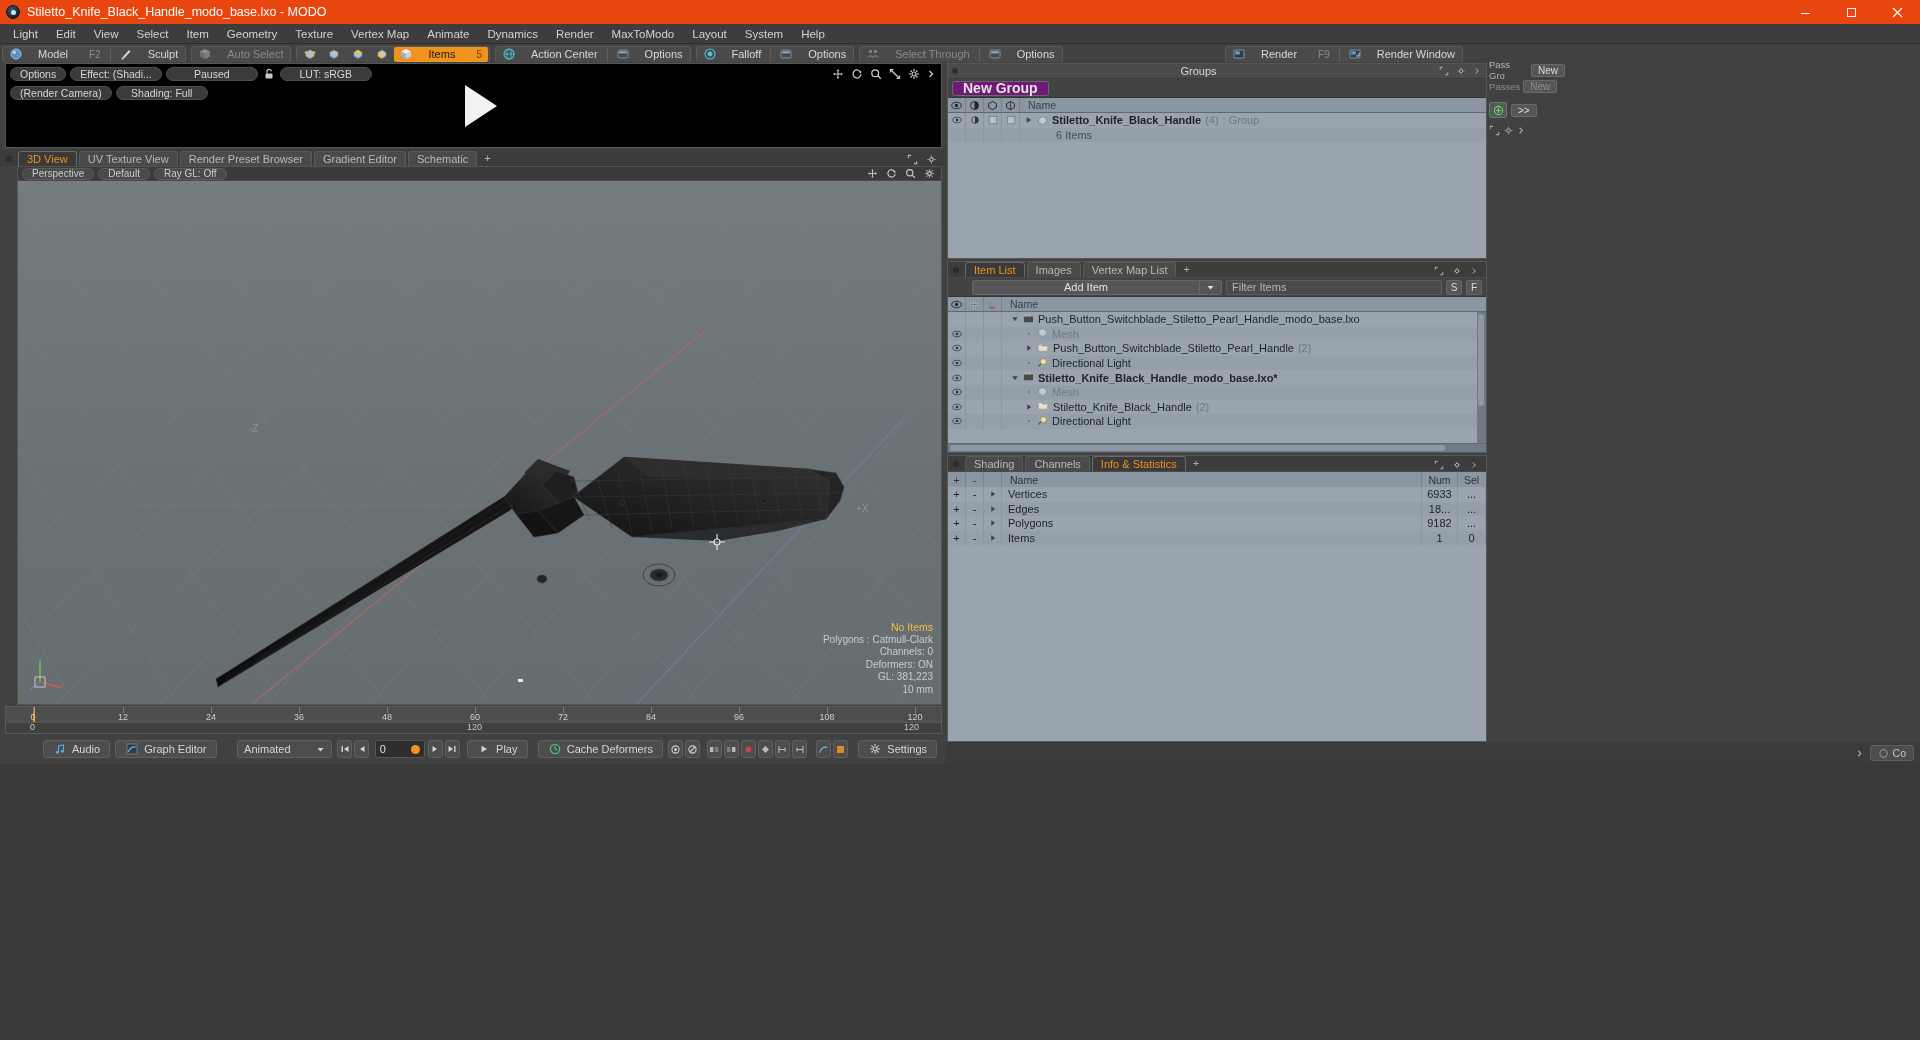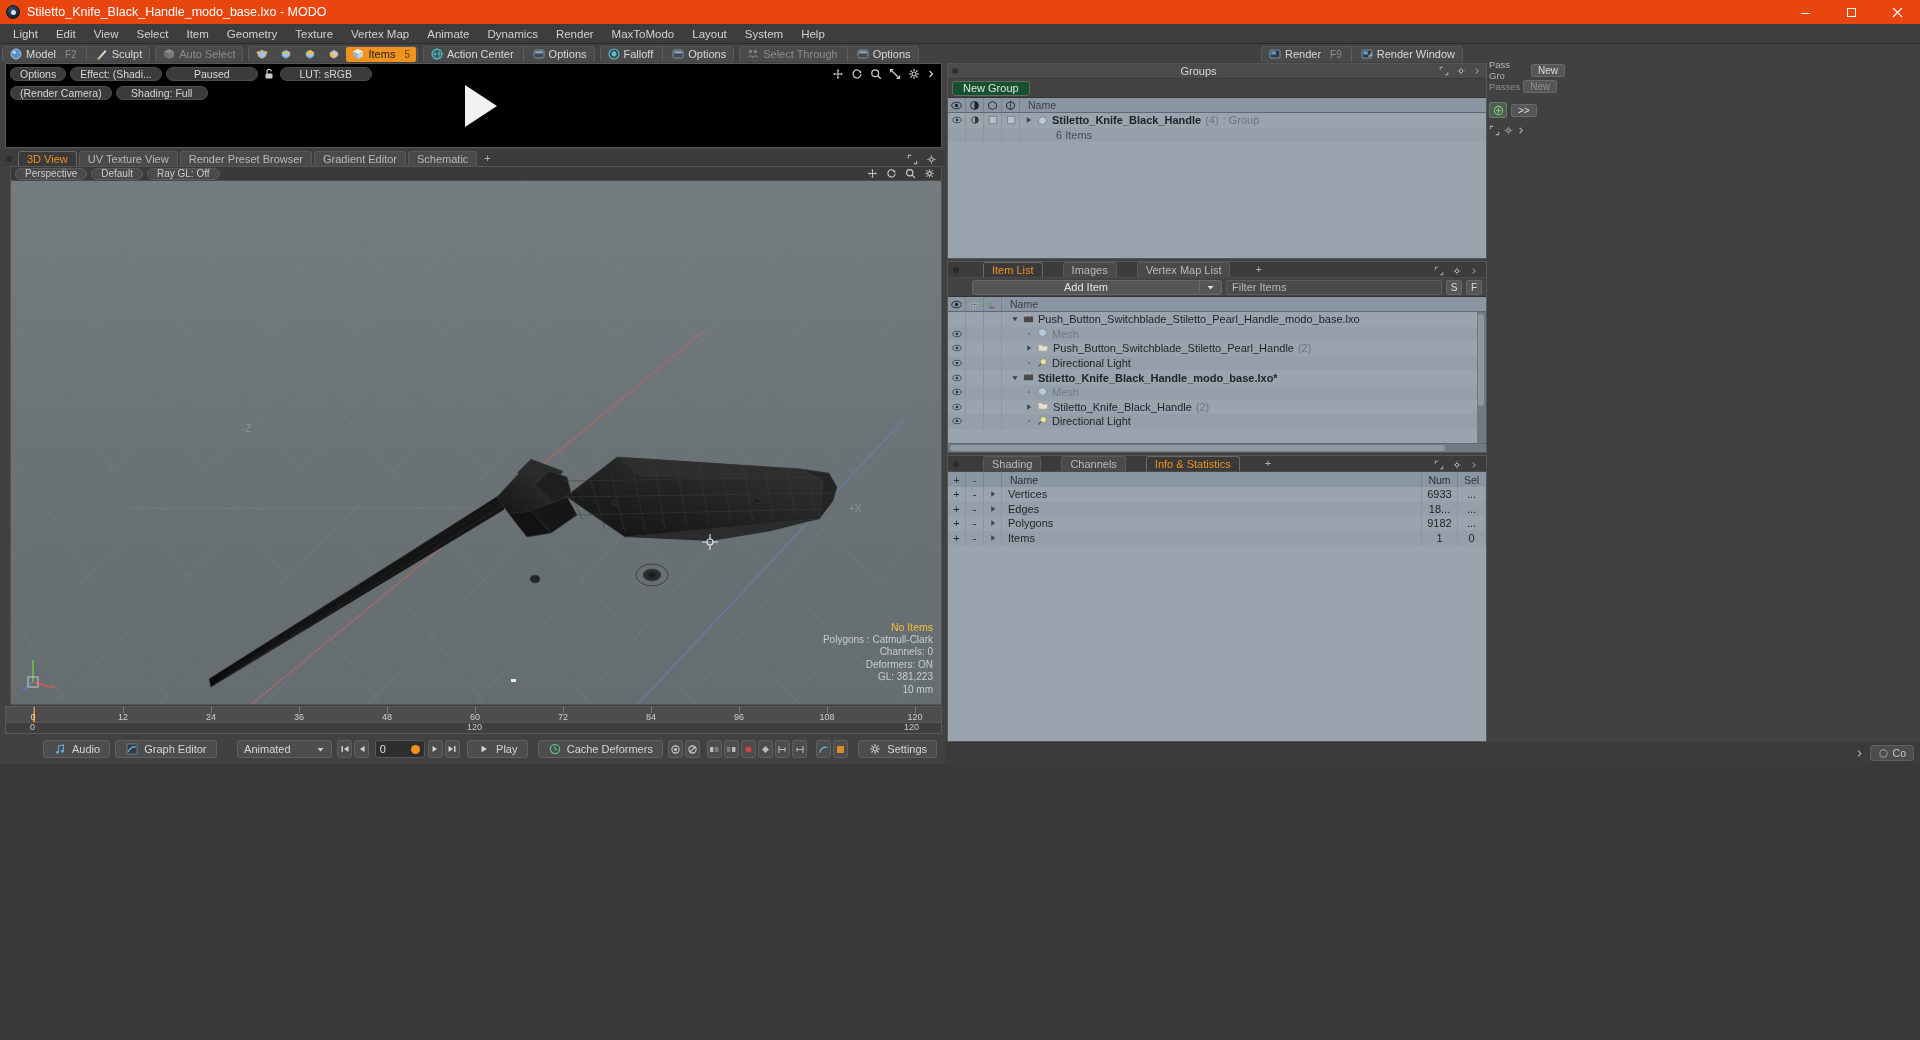--- a/index.html
+++ b/index.html
@@ -43,21 +43,21 @@
   .modebar {
     height: 20px; background: #414141; display:flex; align-items:center;
     gap:0px; padding: 1px 2px 0 2px; border-bottom:1px solid #333;
   }
   .grp {
     display:flex; align-items:center; height:17px;
     background:#4a4a4a; border:1px solid #5a5a5a; border-radius:3px;
     margin-right:5px; padding:0 1px;
   }
   .tbtn {
-    display:flex; align-items:center; gap:4px; height:15px;
+    display:flex; align-items:center; gap:16px; height:15px;
     padding:0 6px; font-size:11px; color:#d8d8d8; border-radius:2px;
     white-space:nowrap;
   }
   .tbtn.dim { color:#8c8c8c; }
   .tbtn.active { background:#f0921e; color:#1d1d1d; }
   .tbtn .hk { color:#8d8d8d; font-size:10px; margin-left:5px; }
   .tbtn.active .hk { color:#6b4206; }
   .ico { width:12px; height:12px; flex:0 0 auto; display:block; }
 
   .sep-v { width:1px; height:15px; background:#5e5e5e; margin:0 3px; }
@@ -99,21 +99,21 @@
   .tab {
     height:15px; padding:0 8px; font-size:11px; color:#b9b9b9;
     background:#4a4a4a; border:1px solid #5a5a5a; border-bottom:none;
     border-radius:3px 3px 0 0; display:flex; align-items:center; line-height:13px;
   }
   .tab.sel { background:#3a3a3a; color:#f0921e; border-color:#6a6a6a; }
   .tab.plus { padding:0 5px; background:transparent; border:none; color:#b0b0b0; }
   .tabright { position:absolute; right:8px; bottom:1px; display:flex; gap:8px; align-items:center; }
 
   
-  .viewwrap { flex:1 1 auto; margin:0 3px 0 10px; position:relative; background:#6d7478;
+  .viewwrap { flex:1 1 auto; margin:0 3px 0 17px; position:relative; background:#6d7478;
               border:1px solid #555; display:flex; flex-direction:column; }
   .viewtools {
     height:14px; background:#3a3a3a; display:flex; align-items:center; gap:0;
     padding-left:4px; position:relative; border-bottom:1px solid #4a4a4a;
   }
   .vbtn { height:12px; padding:0 9px; border-radius:6px; background:#4a4a4a; border:1px solid #5c5c5c;
           color:#ccc; font-size:10px; display:flex; align-items:center; margin-right:4px; }
   .viewicons { position:absolute; right:6px; top:1px; display:flex; gap:8px; align-items:center; }
 
   .viewport { flex:1 1 auto; position:relative; overflow:hidden;
@@ -160,21 +160,21 @@
   .panel { background:#3d3d3d; border:1px solid #565656; display:flex; flex-direction:column; }
   .panel-head {
     height:15px; background:#4b4b4b; display:flex; align-items:center; position:relative;
     border-bottom:1px solid #3a3a3a; padding-left:4px;
   }
   .panel-head .ttl { flex:1 1 auto; text-align:center; font-size:11px; color:#d7d7d7; }
   .panel-head .pdot { width:6px;height:6px;border-radius:50%;background:#2e2e2e; }
   .panel-head .hico { display:flex; gap:7px; align-items:center; padding-right:5px; }
 
   .tabhead {
-    height:16px; background:#3c3c3c; display:flex; align-items:flex-end; gap:20px;
+    height:16px; background:#3c3c3c; display:flex; align-items:flex-end; gap:2px;
     padding-left:5px; position:relative; border-bottom:1px solid #4a4a4a;
   }
 
   .toolrow { height:19px; background:#434343; display:flex; align-items:center; padding:0 4px;
              gap:4px; border-bottom:1px solid #353535; }
   .wide-btn { flex:1 1 auto; height:15px; background:#565656; border:1px solid #686868;
               border-radius:3px; color:#e2e2e2; font-size:11px; display:flex;
               align-items:center; justify-content:center; }
   .drop-btn { width:22px; height:15px; background:#565656; border:1px solid #686868;
               border-radius:3px; display:flex; align-items:center; justify-content:center; }
@@ -897,21 +897,21 @@
                       <path d="M1.8 6 H3"></path>
                       <path d="M9 6 H10.2"></path>
                     </g>
                   </svg>
                 <svg width="8" height="10" viewBox="0 0 8 12">
                     <path d="M2.5 3 L5.5 6 L2.5 9" stroke="#b4b4b4" stroke-width="1.2" fill="none"></path>
                   </svg>
               </span>
             </div>
             <div class="toolrow">
-              <div style="height:15px;background:#14532d;border:1px solid #686868;border-radius:3px;color:#e2e2e2;font-size:11px;display:flex;align-items:center;padding:0 10px;">New Group</div>
+              <div style="height:15px;background:#701a75;border:1px solid #686868;border-radius:3px;color:#e2e2e2;font-size:14px;display:flex;align-items:center;padding:0 10px;font-weight:bold;">New Group</div>
             </div>
             <div class="lhead">
               <div class="hcell" style="width:18px">
                 <svg width="11" height="9" viewBox="0 0 12 9">
                     <ellipse cx="6" cy="4.5" rx="5.3" ry="3.6" fill="none" stroke="#222" stroke-width="1"></ellipse>
                     <circle cx="6" cy="4.5" r="1.8" fill="#222"></circle>
                   </svg>
               </div>
               <div class="hcell" style="width:18px">
                 <svg width="11" height="11" viewBox="0 0 12 12">

